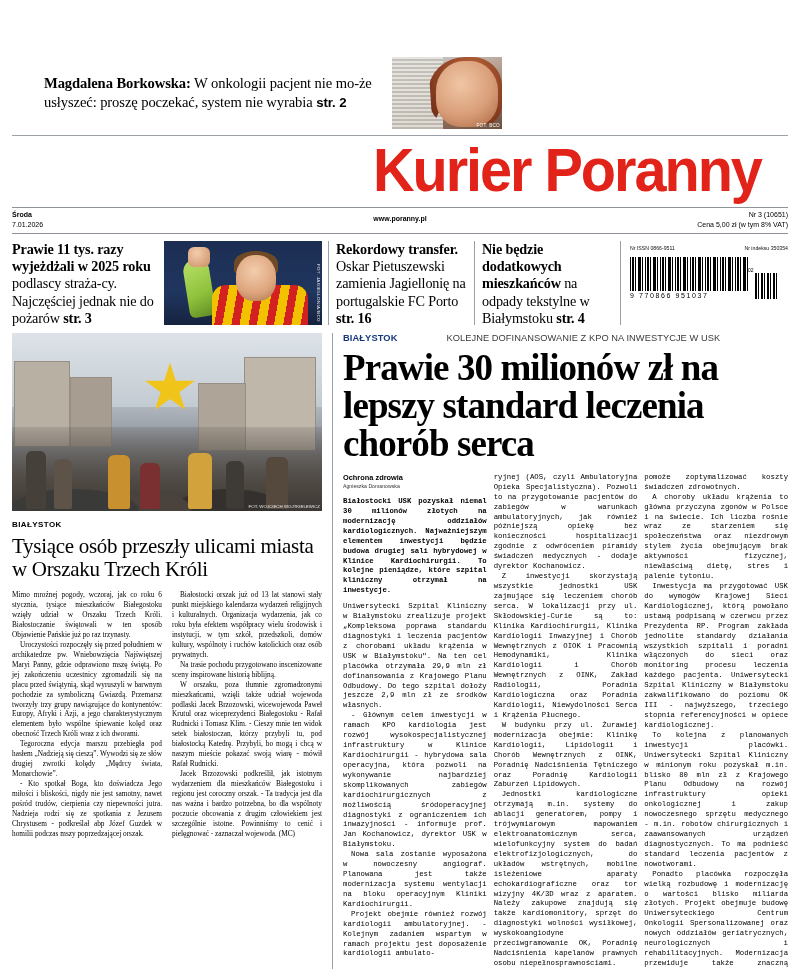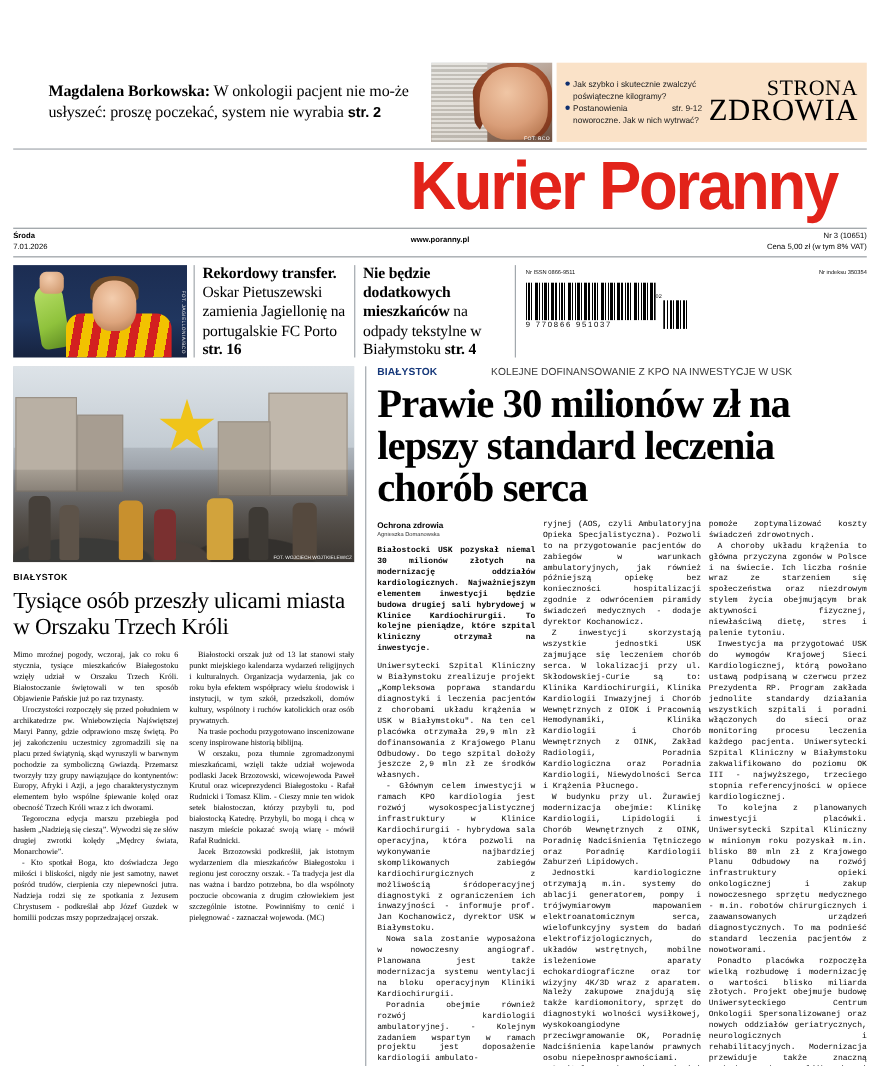--- a/index.html
+++ b/index.html
@@ -361,33 +361,20 @@
       </p>
     </div>
 
     <div class="promo-photo">
       <div class="blinds"></div>
       <div class="hair"></div>
       <div class="face"></div>
       <div class="credit">FOT. BCO</div>
     </div>
 
-    <div class="promo-right">
-      <div class="promo-bullets">
-        <div class="bullet-row">Jak szybko i skutecznie zwalczyć poświąteczne kilogramy?</div>
-        <div class="bullet-row">
-          <span class="pageref">str. 9-12</span>
-          <span>Postanowienia noworoczne. Jak w nich wytrwać?</span>
-        </div>
-      </div>
-      <div class="strona-zdrowia">
-        <div class="l1">STRONA</div>
-        <div class="l2">ZDROWIA</div>
-      </div>
-    </div>
   </div>
 
   <div class="rule-thin"></div>
 
   <div class="masthead">
     <div class="title">Kurier Poranny</div>
   </div>
 
   <div class="dateline">
     <div class="dl-left">
@@ -396,20 +383,23 @@
     </div>
     <div class="dl-mid">www.poranny.pl</div>
     <div class="dl-right">
       <div>Nr 3 (10651)</div>
       <div>Cena 5,00 zł (w tym 8% VAT)</div>
     </div>
   </div>
 
   <div class="teasers">
 
+    <div class="teaser-text">
+      <b>Prawie 11 tys. razy wyjeżdżali w 2025 roku</b><span> podlascy straża-cy. Najczęściej jednak nie do pożarów </span><b>str. 3</b>
+    </div>
 
     <div class="teaser-photo">
       <div class="arm"></div>
       <div class="fist"></div>
       <div class="jersey"></div>
       <div class="player-hair"></div>
       <div class="player-head"></div>
       <div class="credit">FOT. JAGIELLONIA/BCO</div>
     </div>
 
@@ -487,21 +477,21 @@
       <div class="story-cols">
 
         <div class="story-col">
           <div class="dept">Ochrona zdrowia</div>
           <div class="byline">Agnieszka Domanowska</div>
           <p class="lead">Białostocki USK pozyskał niemal 30 milionów złotych na modernizację oddziałów kardiologicznych. Najważniejszym elementem inwestycji będzie budowa drugiej sali hybrydowej w Klinice Kardiochirurgii. To kolejne pieniądze, które szpital kliniczny otrzymał na inwestycje.</p>
           <div class="spacer6"></div>
           <p class="noind">Uniwersytecki Szpital Kliniczny w Białymstoku zrealizuje projekt „Kompleksowa poprawa standardu diagnostyki i leczenia pacjentów z chorobami układu krążenia w USK w Białymstoku". Na ten cel placówka otrzymała 29,9 mln zł dofinansowania z Krajowego Planu Odbudowy. Do tego szpital dołoży jeszcze 2,9 mln zł ze środków własnych.</p>
           <p>- Głównym celem inwestycji w ramach KPO kardiologia jest rozwój wysokospecjalistycznej infrastruktury w Klinice Kardiochirurgii - hybrydowa sala operacyjna, która pozwoli na wykonywanie najbardziej skomplikowanych zabiegów kardiochirurgicznych z możliwością śródoperacyjnej diagnostyki z ograniczeniem ich inwazyjności - informuje prof. Jan Kochanowicz, dyrektor USK w Białymstoku.</p>
           <p>Nowa sala zostanie wyposażona w nowoczesny angiograf. Planowana jest także modernizacja systemu wentylacji na bloku operacyjnym Kliniki Kardiochirurgii.</p>
-          <p>Poradnia obejmie również rozwój kardiologii ambulatoryjnej. - Kolejnym zadaniem wspartym w ramach projektu jest doposażenie kardiologii ambulato-</p>
+          <p>Projekt obejmie również rozwój kardiologii ambulatoryjnej. - Kolejnym zadaniem wspartym w ramach projektu jest doposażenie kardiologii ambulato-</p>
         </div>
 
         <div class="story-col">
           <p class="noind">ryjnej (AOS, czyli Ambulatoryjna Opieka Specjalistyczna). Pozwoli to na przygotowanie pacjentów do zabiegów w warunkach ambulatoryjnych, jak również późniejszą opiekę bez konieczności hospitalizacji zgodnie z odwróceniem piramidy świadczeń medycznych - dodaje dyrektor Kochanowicz.</p>
           <p>Z inwestycji skorzystają wszystkie jednostki USK zajmujące się leczeniem chorób serca. W lokalizacji przy ul. Skłodowskiej-Curie są to: Klinika Kardiochirurgii, Klinika Kardiologii Inwazyjnej i Chorób Wewnętrznych z OIOK i Pracownią Hemodynamiki, Klinika Kardiologii i Chorób Wewnętrznych z OINK, Zakład Radiologii, Poradnia Kardiologiczna oraz Poradnia Kardiologii, Niewydolności Serca i Krążenia Płucnego.</p>
           <p>W budynku przy ul. Żurawiej modernizacja obejmie: Klinikę Kardiologii, Lipidologii i Chorób Wewnętrznych z OINK, Poradnię Nadciśnienia Tętniczego oraz Poradnię Kardiologii Zaburzeń Lipidowych.</p>
           <p>Jednostki kardiologiczne otrzymają m.in. systemy do ablacji generatorem, pompy i trójwymiarowym mapowaniem elektroanatomicznym serca, wielofunkcyjny system do badań elektrofizjologicznych, do układów wstrętnych, mobilne isleżeniowe aparaty echokardiograficzne oraz tor wizyjny 4K/3D wraz z aparatem. Należy zakupowe znajdują się także kardiomonitory, sprzęt do diagnostyki wolności wysiłkowej, wyskokoangiodyne przeciwgramowanie OK, Poradnię Nadciśnienia kapelanów prawnych osobu niepełnosprawnościami.</p>
           <p>Szpital wzbogaci również tomonitoring pacjentów kardiologicznych z urządzeniami wszczepialnymi, co</p>
         </div>
 

